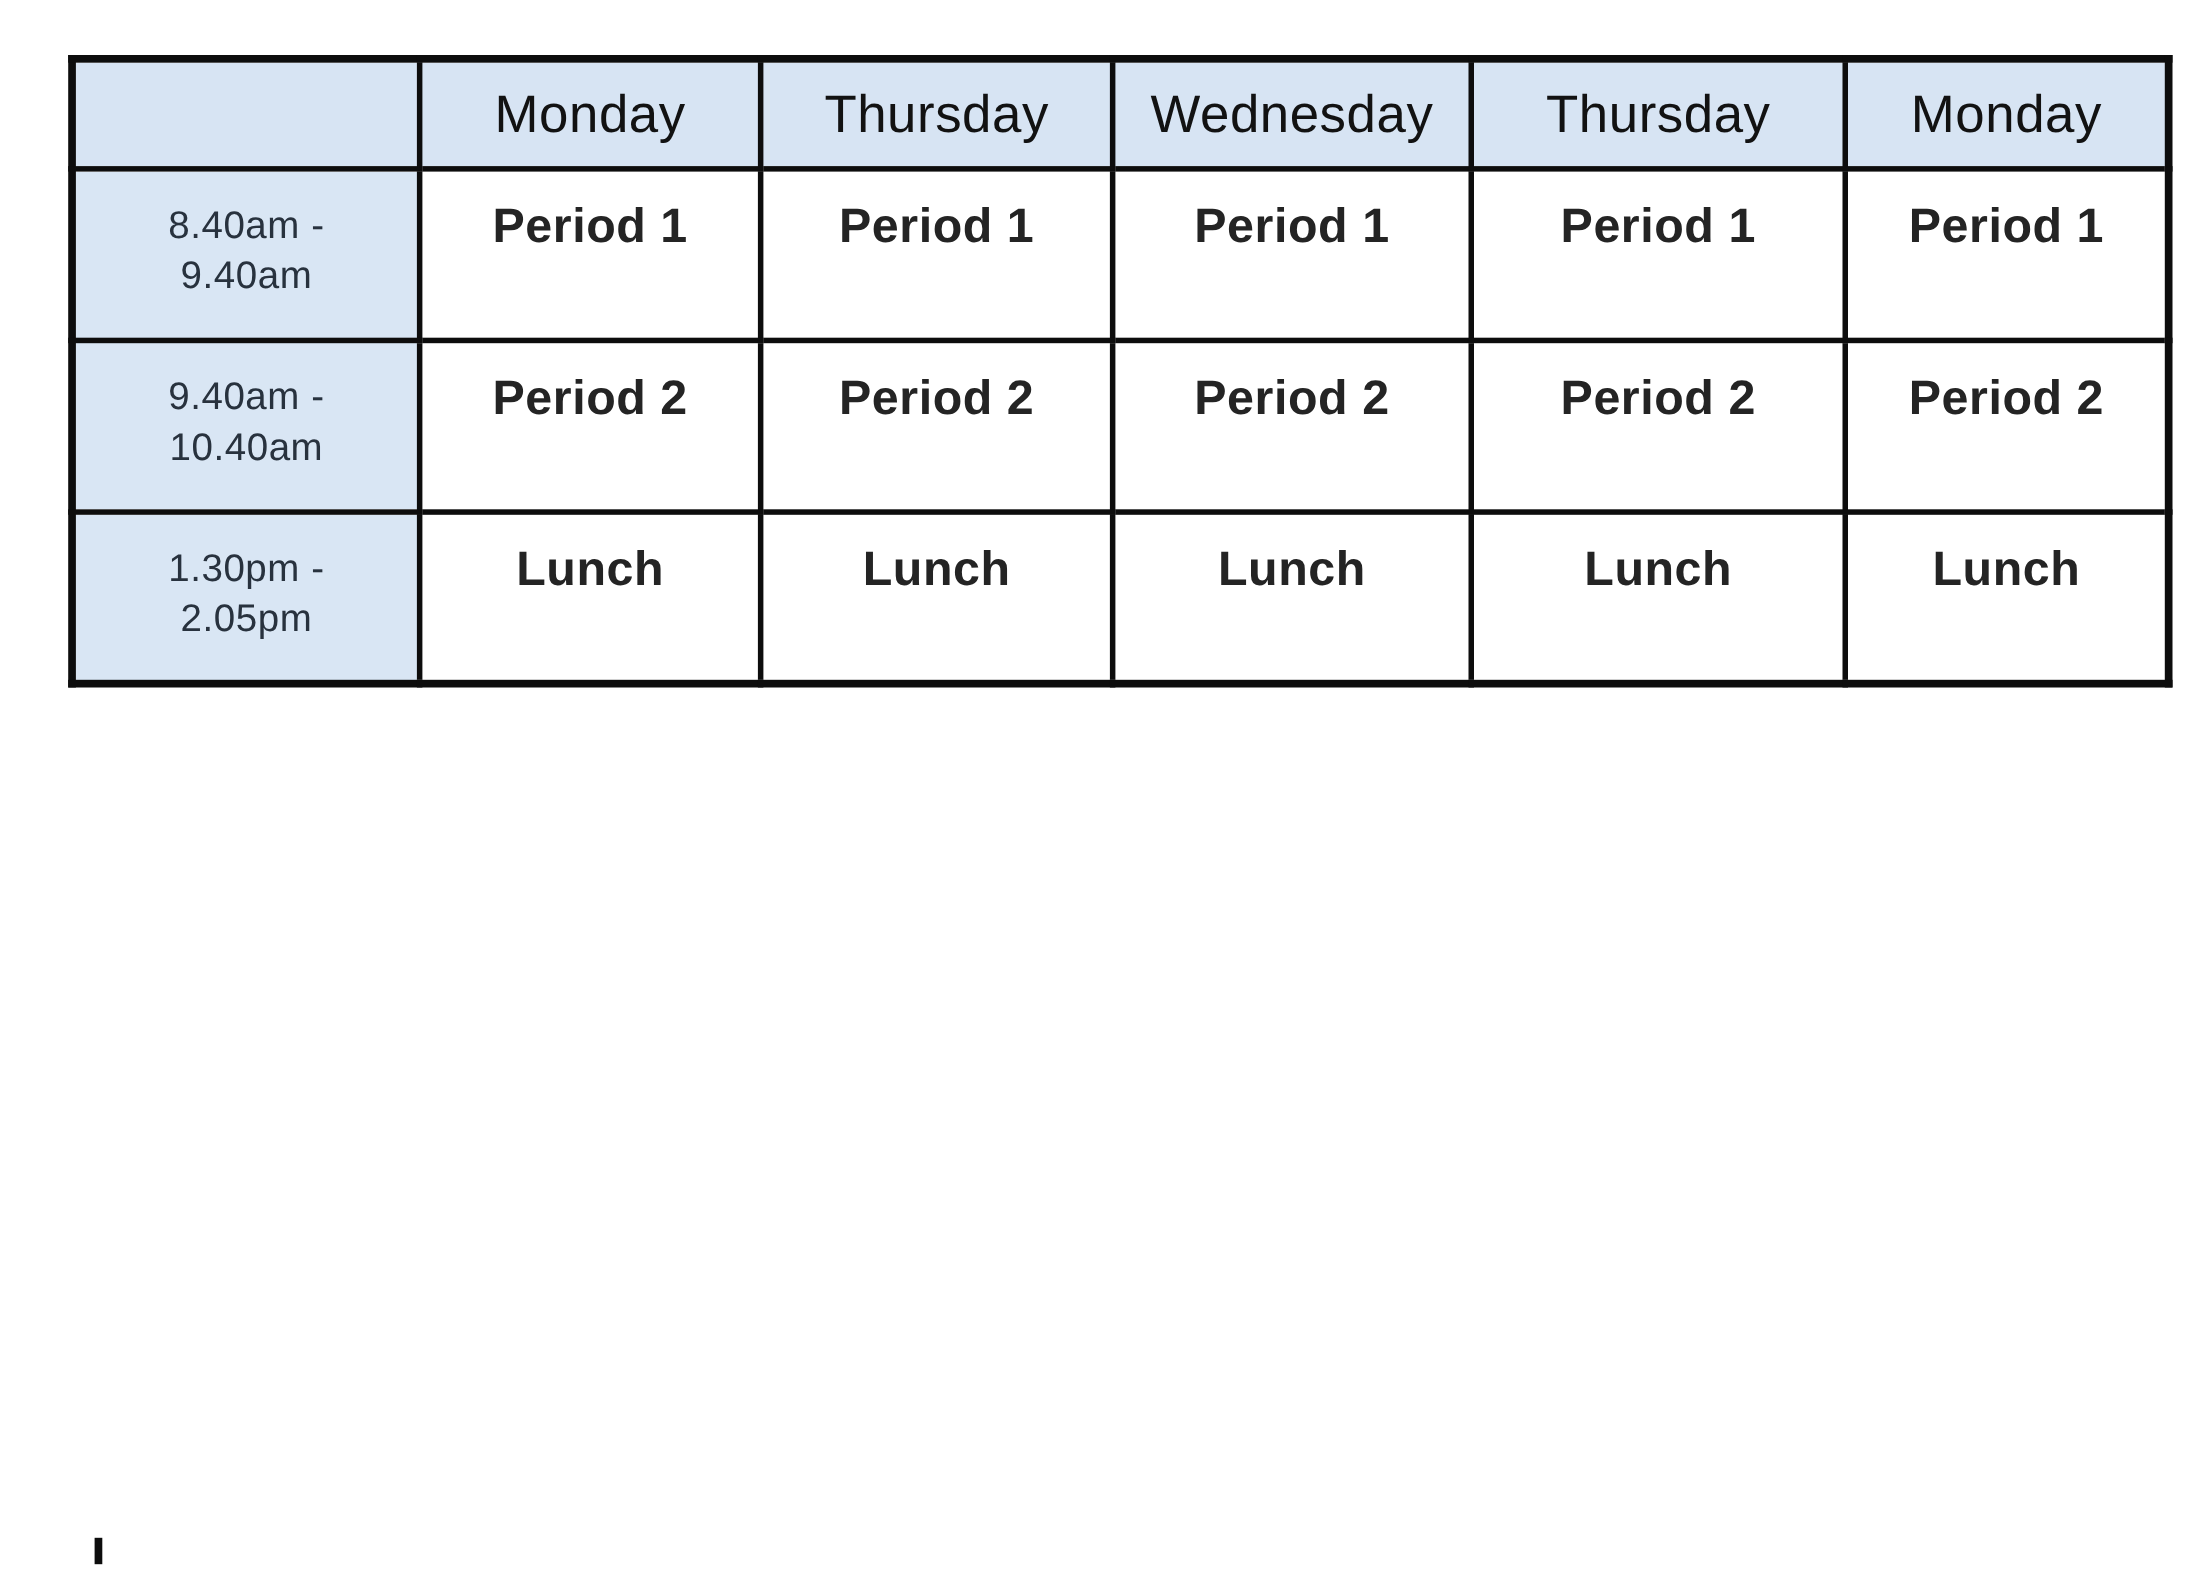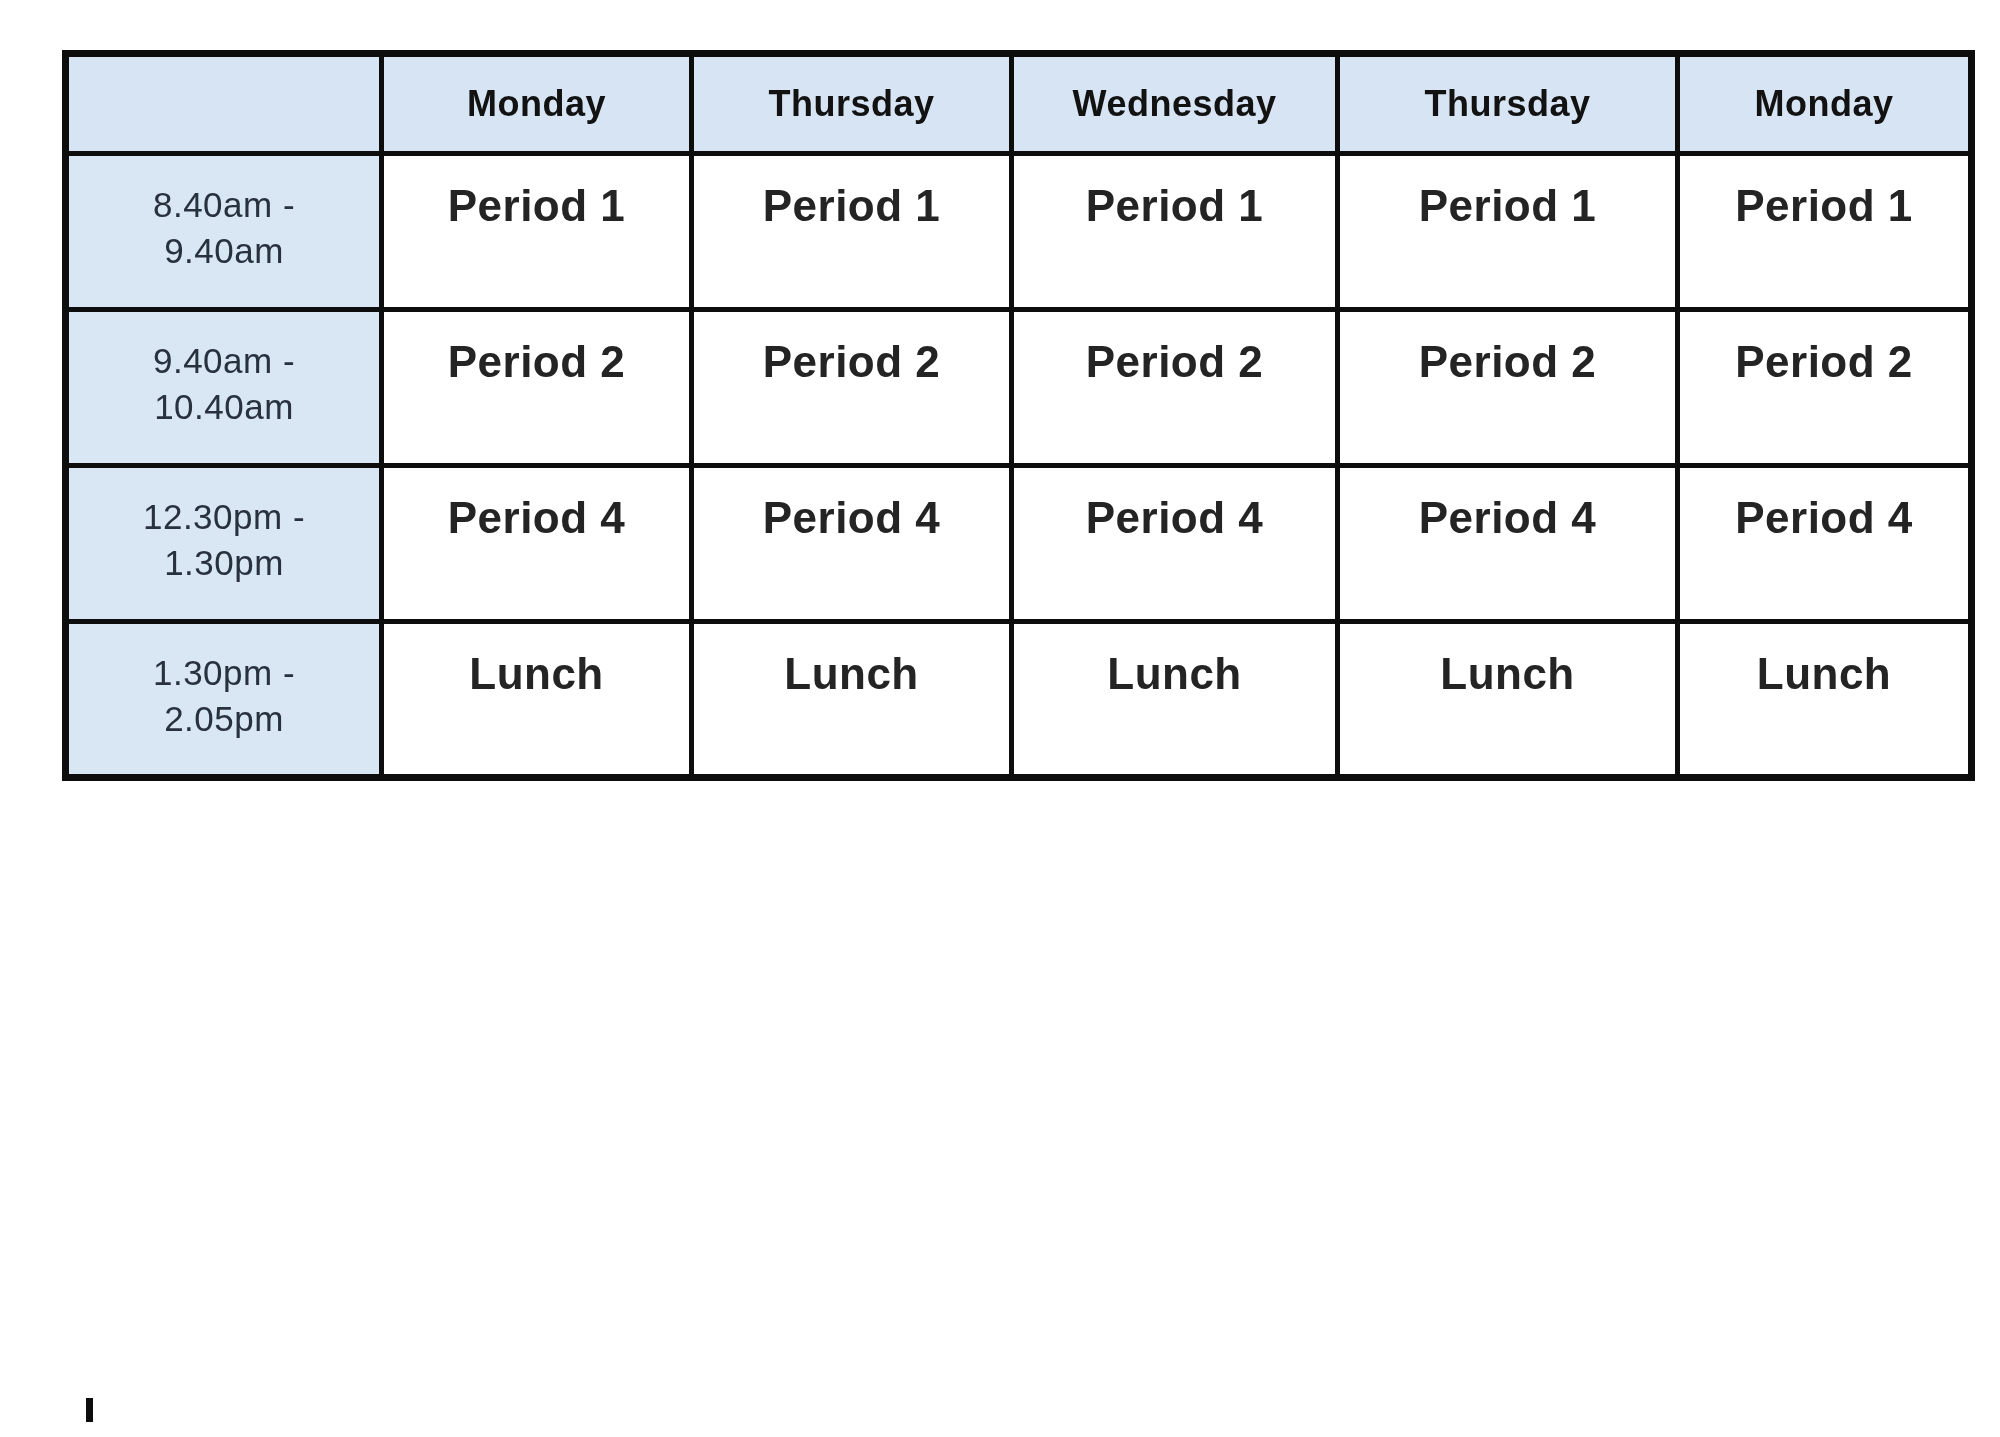--- a/index.html
+++ b/index.html
@@ -44,22 +44,22 @@
     border: 5px solid var(--border);
     text-align: center;
     white-space: pre-line;
     overflow: hidden;
     font-weight: bold;
   }
   thead th {
     height: 100px;
     background: var(--header-fill);
     vertical-align: middle;
-    font-size: 36px;
-    font-weight: bold;
+    font-size: 48px;
+    font-weight: normal;
     color: var(--day-text);
     letter-spacing: 0.5px;
     padding: 0;
   }
   tbody tr { height: 156px; }
   tbody th.time {
     background: var(--time-fill);
     font-weight: normal;
     font-size: 35px;
     line-height: 1.32;
@@ -123,29 +123,20 @@
       <tr>
         <th class="time">9.40am -
 10.40am</th>
         <td>Period 2</td>
         <td>Period 2</td>
         <td>Period 2</td>
         <td>Period 2</td>
         <td>Period 2</td>
       </tr>
       <tr>
-        <th class="time">12.30pm -
-1.30pm</th>
-        <td>Period 4</td>
-        <td>Period 4</td>
-        <td>Period 4</td>
-        <td>Period 4</td>
-        <td>Period 4</td>
-      </tr>
-      <tr>
         <th class="time">1.30pm -
 2.05pm</th>
         <td>Lunch</td>
         <td>Lunch</td>
         <td>Lunch</td>
         <td>Lunch</td>
         <td>Lunch</td>
       </tr>
     </tbody>
   </table>

